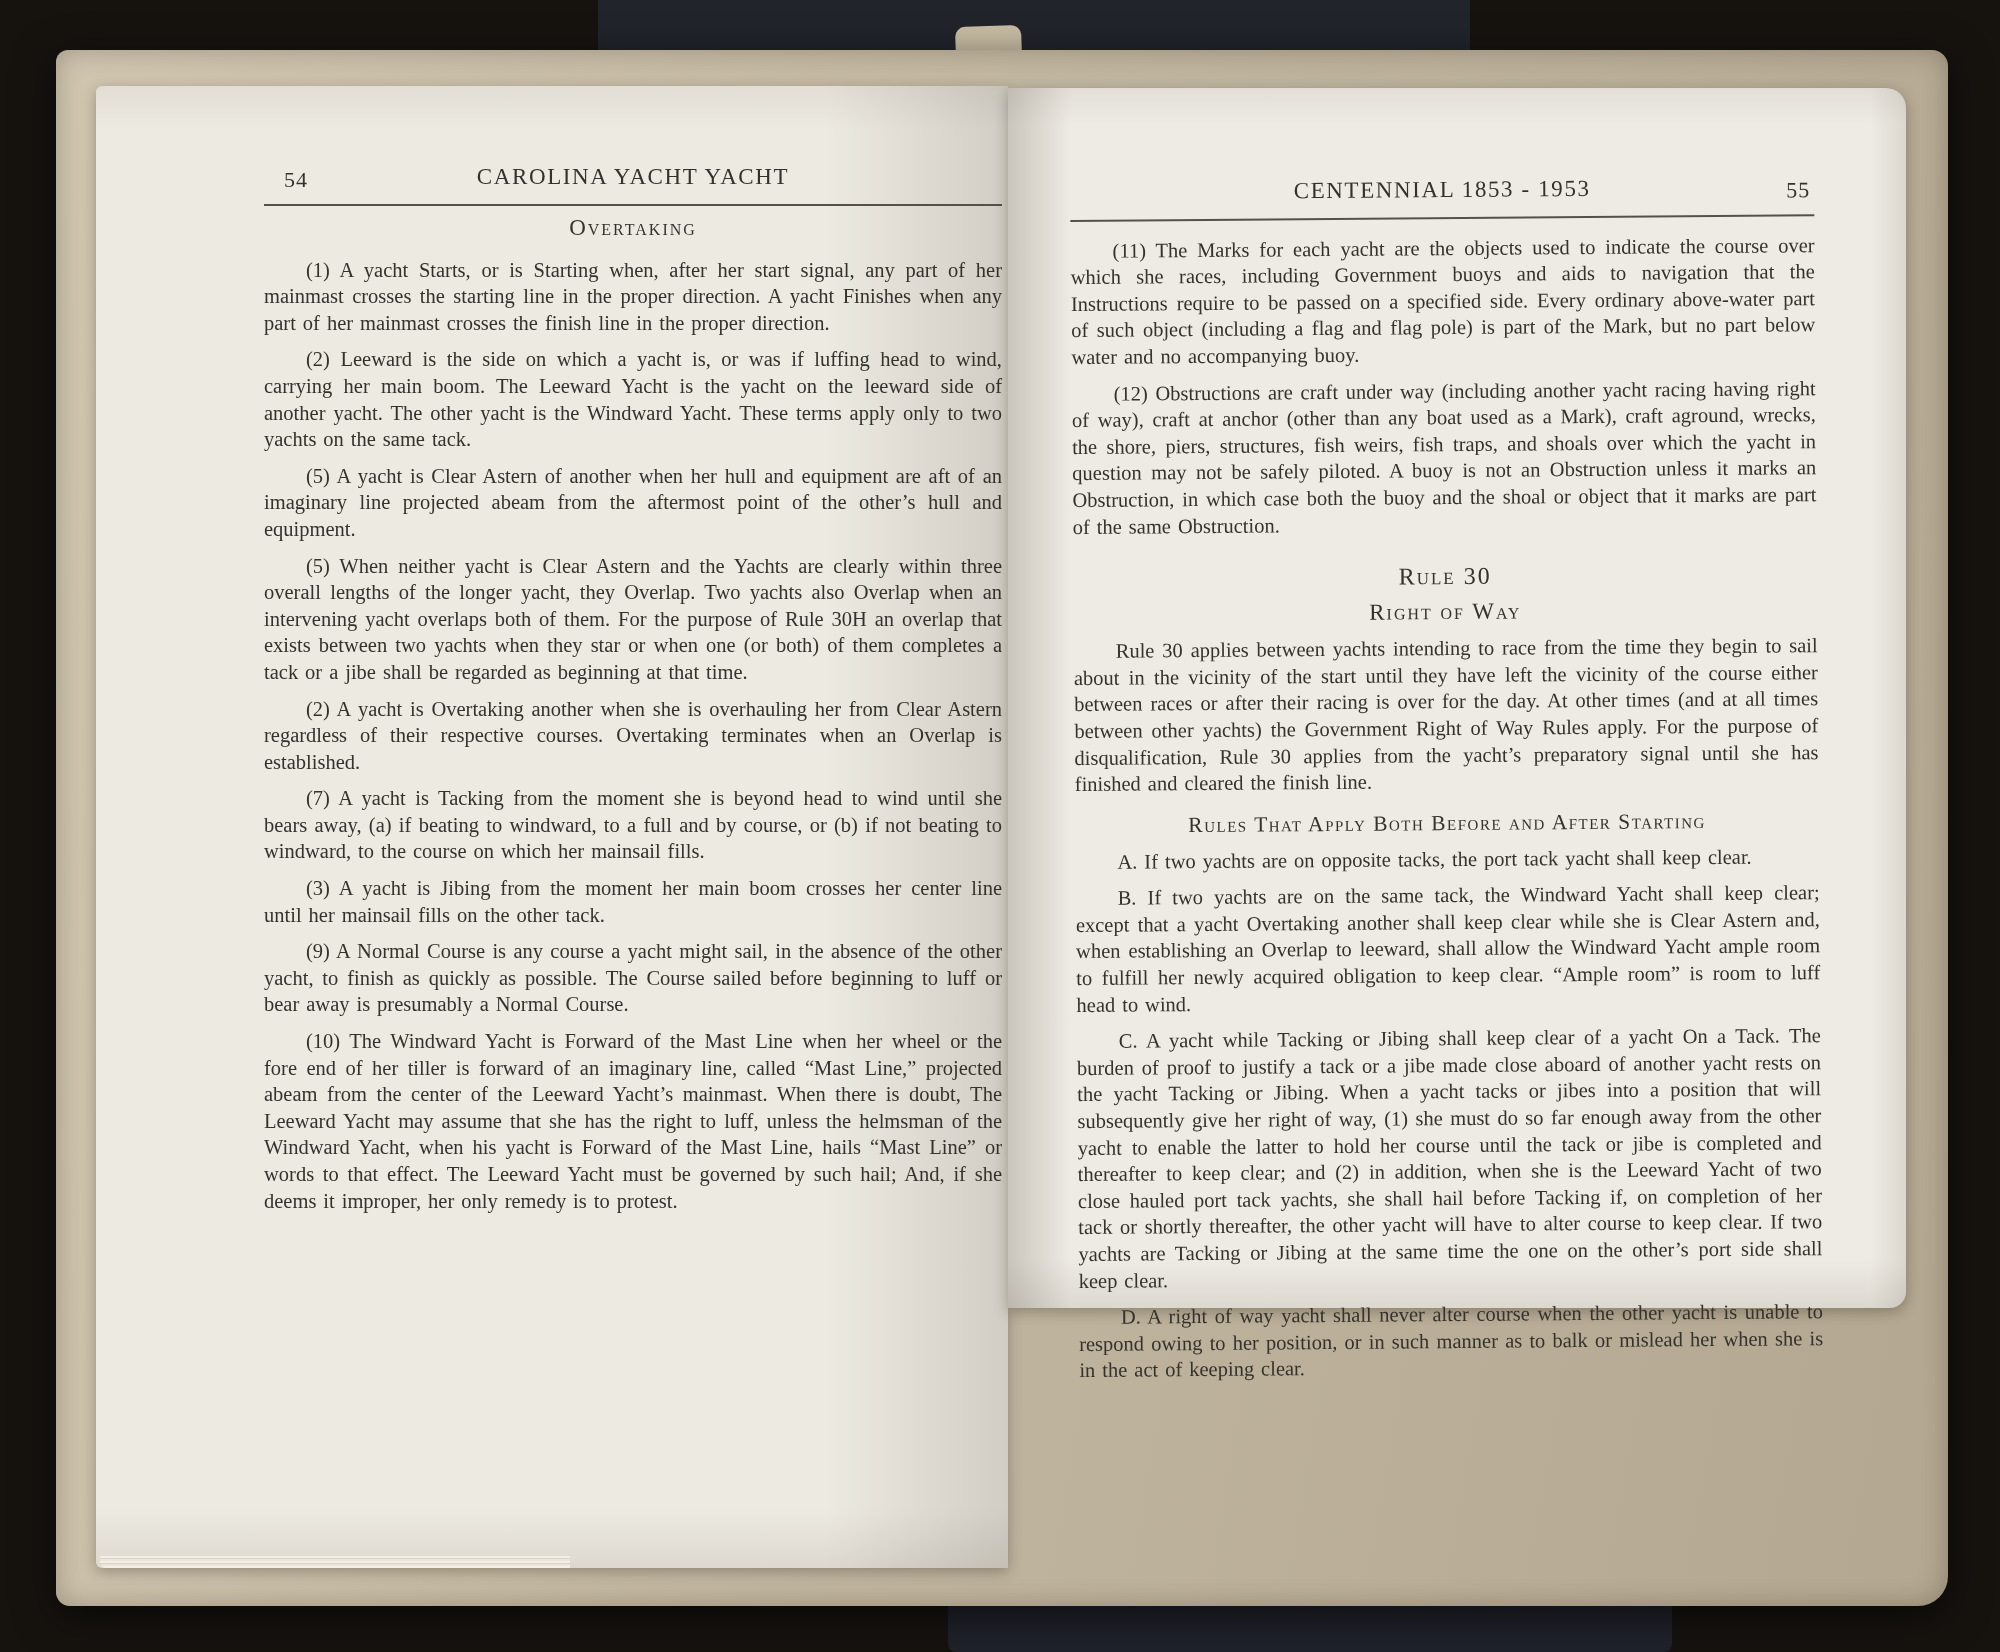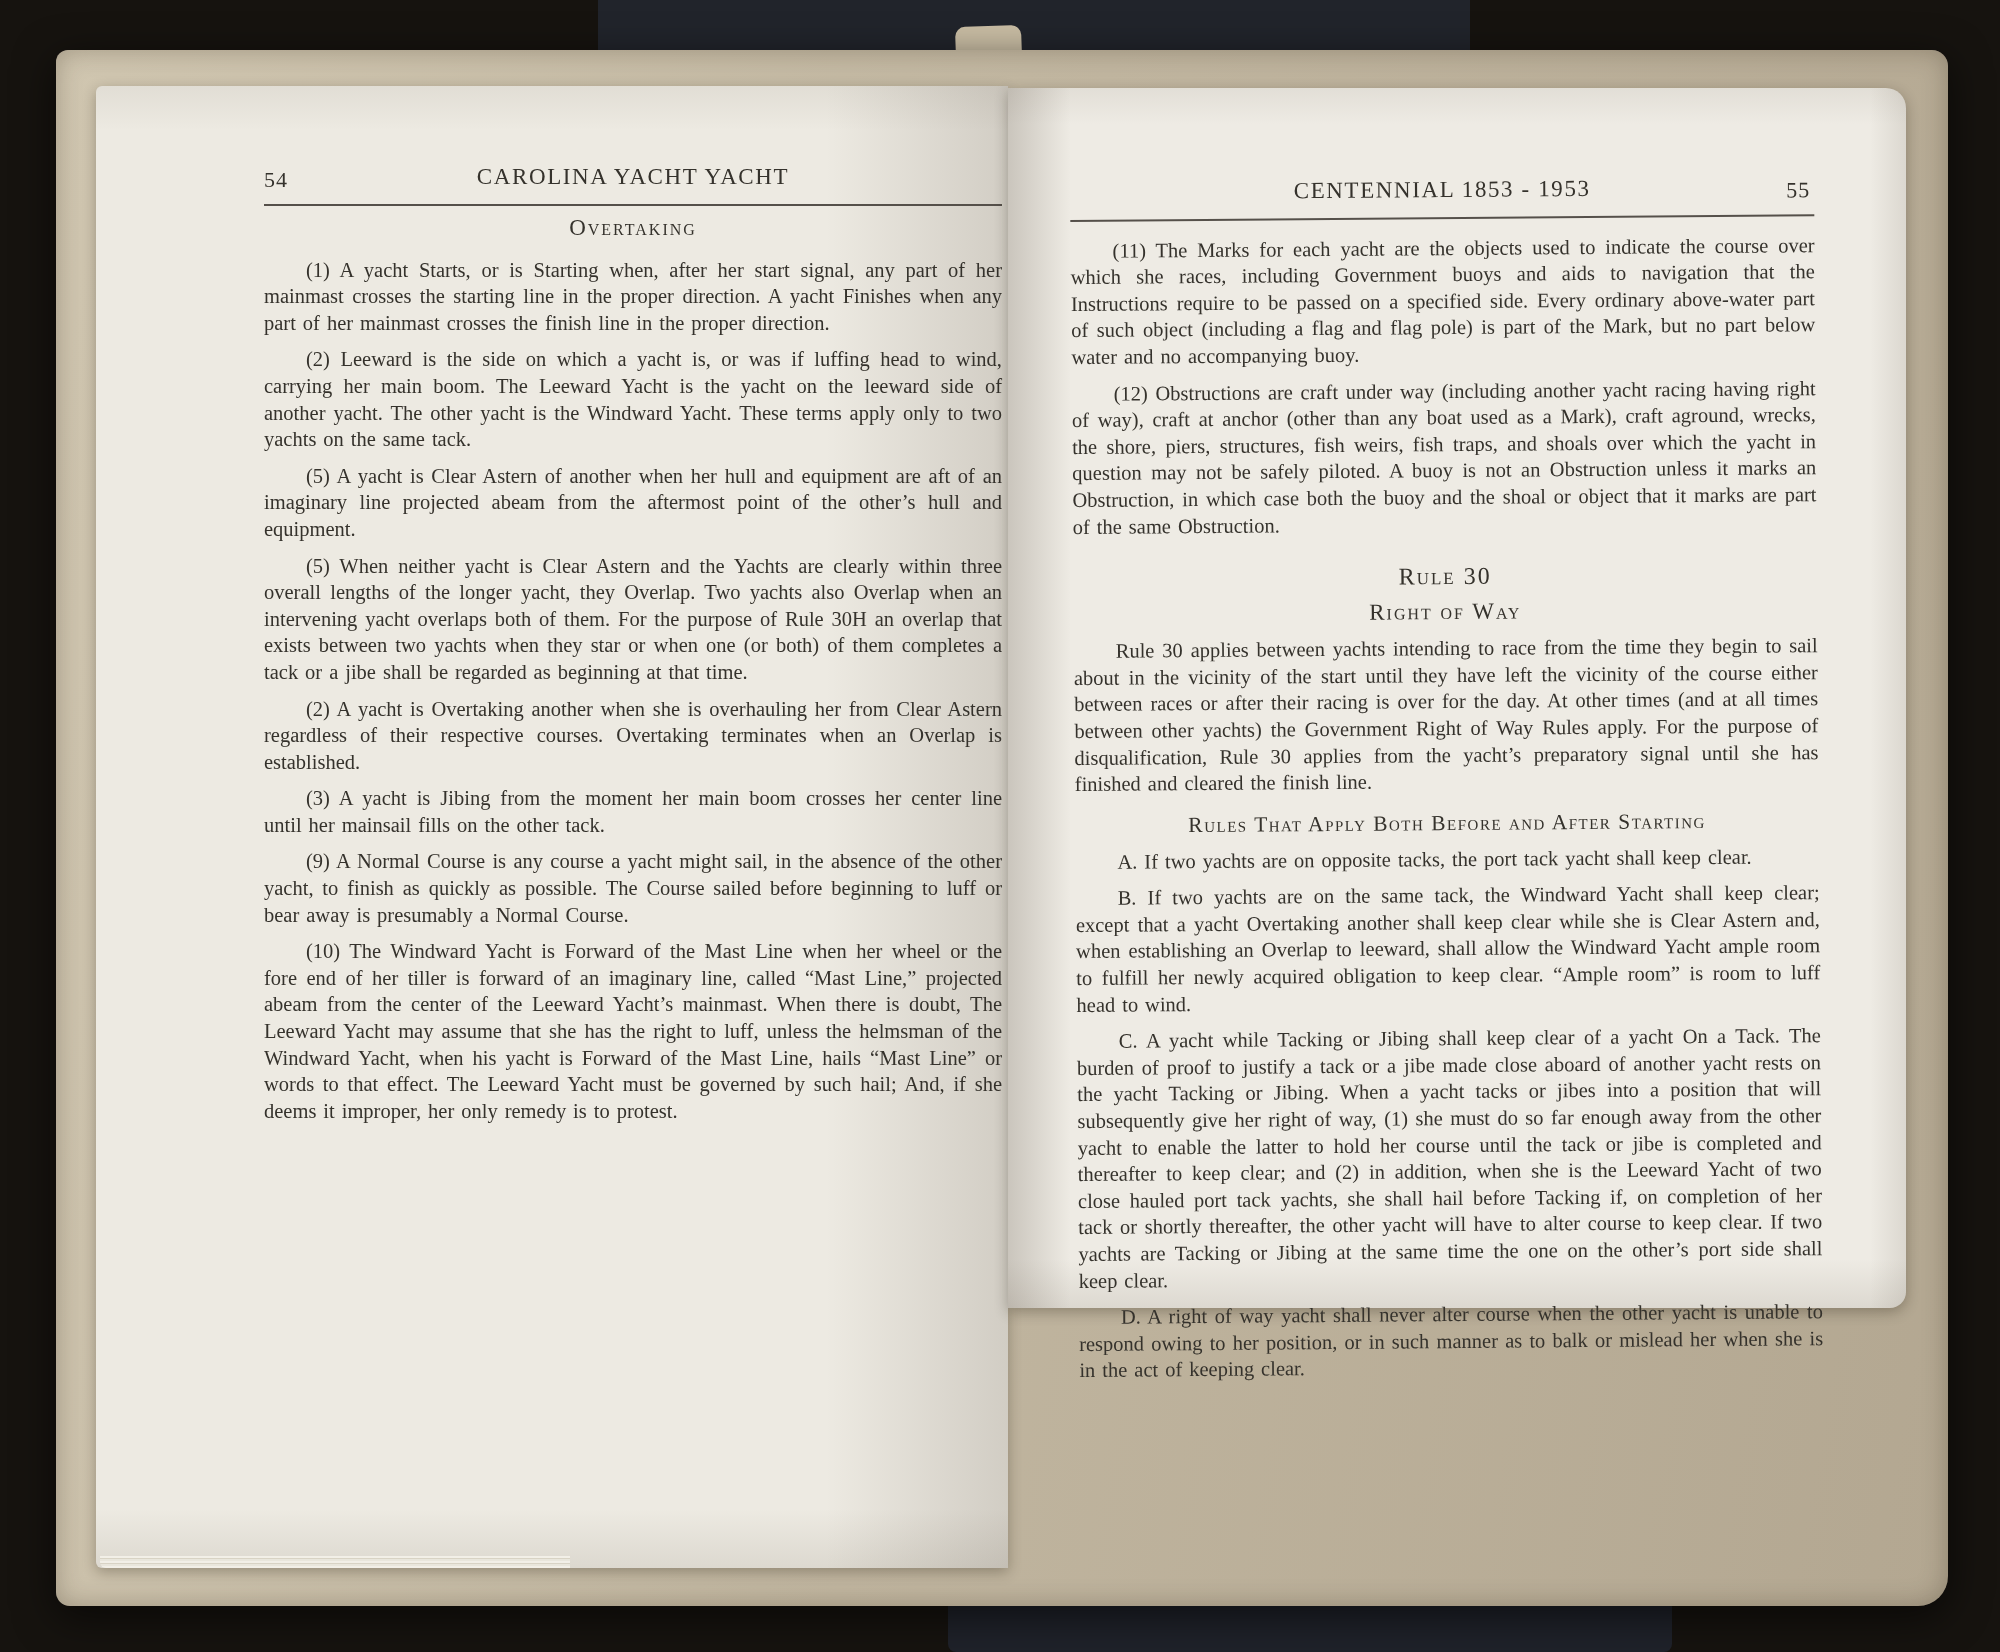--- a/index.html
+++ b/index.html
@@ -37,21 +37,21 @@
                  repeating-linear-gradient(90deg,#f4f1ea 0 2px,#d8d3c5 2px 3px,#ebe8df 3px 5px);}
   .edge-stack-bottom{position:absolute;left:4px;bottom:0;width:470px;height:12px;
       background:repeating-linear-gradient(180deg,#f2efe7 0 2px,#d8d3c5 2px 3px,#e9e6dc 3px 5px);
       border-radius:0 0 0 6px;}
   
   .page-inner{position:absolute;color:#35322c;}
   .inner-left{left:168px;top:78px;width:738px;}
   .inner-right{left:62px;top:92px;width:744px;transform:rotate(-0.45deg);transform-origin:left top;}
   .header-row{position:relative;height:34px;}
   .pagenum{position:absolute;top:3px;font-size:22px;letter-spacing:1px;}
-  .pagenum-left{left:0;text-align:center;}
+  .pagenum-left{left:20px;text-align:center;}
   .pagenum-right{right:4px;}
   .running-header{display:block;text-align:center;font-size:23px;letter-spacing:1.6px;}
   .header-rule{height:1.6px;background:#55504a;margin-top:6px;}
   .rule-title{text-align:center;font-variant:small-caps;font-size:24px;letter-spacing:2px;margin-top:26px;}
   .rule-subtitle{text-align:center;font-variant:small-caps;font-size:23px;letter-spacing:2px;margin-top:9px;}
   .section-heading{text-align:center;font-variant:small-caps;font-size:21.5px;letter-spacing:1.5px;
                    margin:16px 0 2px;}
   p.body{font-size:20.5px;line-height:26.6px;text-align:justify;text-indent:42px;
          margin:10px 0 0;word-spacing:0.09em;}
   p.first{margin-top:16px;}
@@ -73,20 +73,21 @@
         <span class="pagenum pagenum-left">54</span>
         <span class="running-header">CAROLINA YACHT YACHT</span>
       </div>
       <div class="header-rule"></div>
       <div class="rule-subtitle">Overtaking</div>
       <p class="body first">(1) A yacht Starts, or is Starting when, after her start signal, any part of her mainmast crosses the starting line in the proper direction. A yacht Finishes when any part of her mainmast crosses the finish line in the proper direction.</p>
       <p class="body">(2) Leeward is the side on which a yacht is, or was if luffing head to wind, carrying her main boom. The Leeward Yacht is the yacht on the leeward side of another yacht. The other yacht is the Windward Yacht. These terms apply only to two yachts on the same tack.</p>
       <p class="body">(5) A yacht is Clear Astern of another when her hull and equipment are aft of an imaginary line projected abeam from the aftermost point of the other’s hull and equipment.</p>
       <p class="body">(5) When neither yacht is Clear Astern and the Yachts are clearly within three overall lengths of the longer yacht, they Overlap. Two yachts also Overlap when an intervening yacht overlaps both of them. For the purpose of Rule 30H an overlap that exists between two yachts when they star or when one (or both) of them completes a tack or a jibe shall be regarded as beginning at that time.</p>
       <p class="body">(2) A yacht is Overtaking another when she is overhauling her from Clear Astern regardless of their respective courses. Overtaking terminates when an Overlap is established.</p>
+      <p class="body">(7) A yacht is Tacking from the moment she is beyond head to wind until she bears away, (a) if beating to windward, to a full and by course, or (b) if not beating to windward, to the course on which her mainsail fills.</p>
       <p class="body">(3) A yacht is Jibing from the moment her main boom crosses her center line until her mainsail fills on the other tack.</p>
       <p class="body">(9) A Normal Course is any course a yacht might sail, in the absence of the other yacht, to finish as quickly as possible. The Course sailed before beginning to luff or bear away is presumably a Normal Course.</p>
       <p class="body">(10) The Windward Yacht is Forward of the Mast Line when her wheel or the fore end of her tiller is forward of an imaginary line, called “Mast Line,” projected abeam from the center of the Leeward Yacht’s mainmast. When there is doubt, The Leeward Yacht may assume that she has the right to luff, unless the helmsman of the Windward Yacht, when his yacht is Forward of the Mast Line, hails “Mast Line” or words to that effect. The Leeward Yacht must be governed by such hail; And, if she deems it improper, her only remedy is to protest.</p>
     </div>
   </div>
 
   <div class="page page-right">
     <div class="page-inner inner-right">
       <div class="header-row">
         <span class="running-header">CENTENNIAL 1853 - 1953</span>

